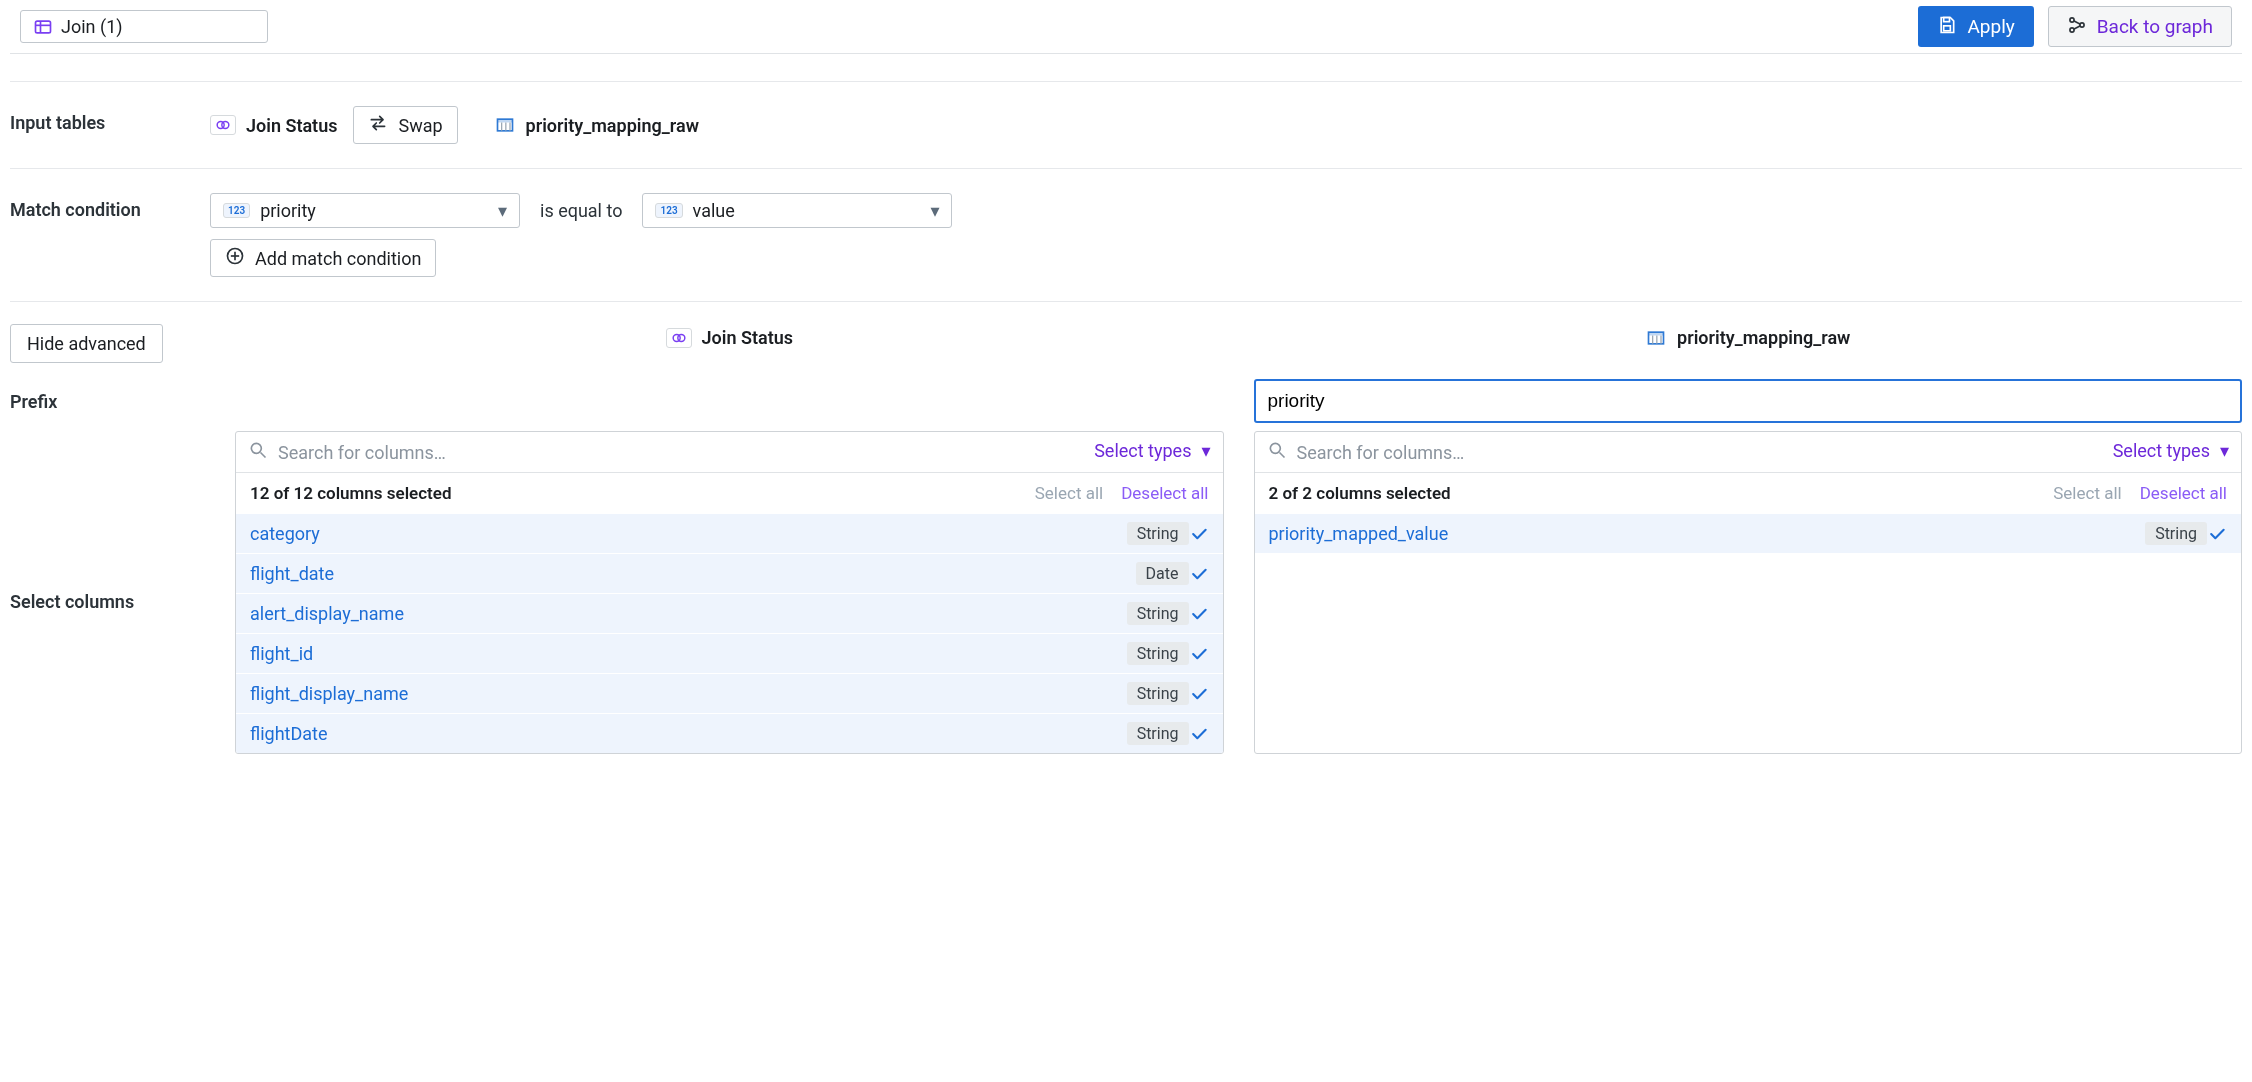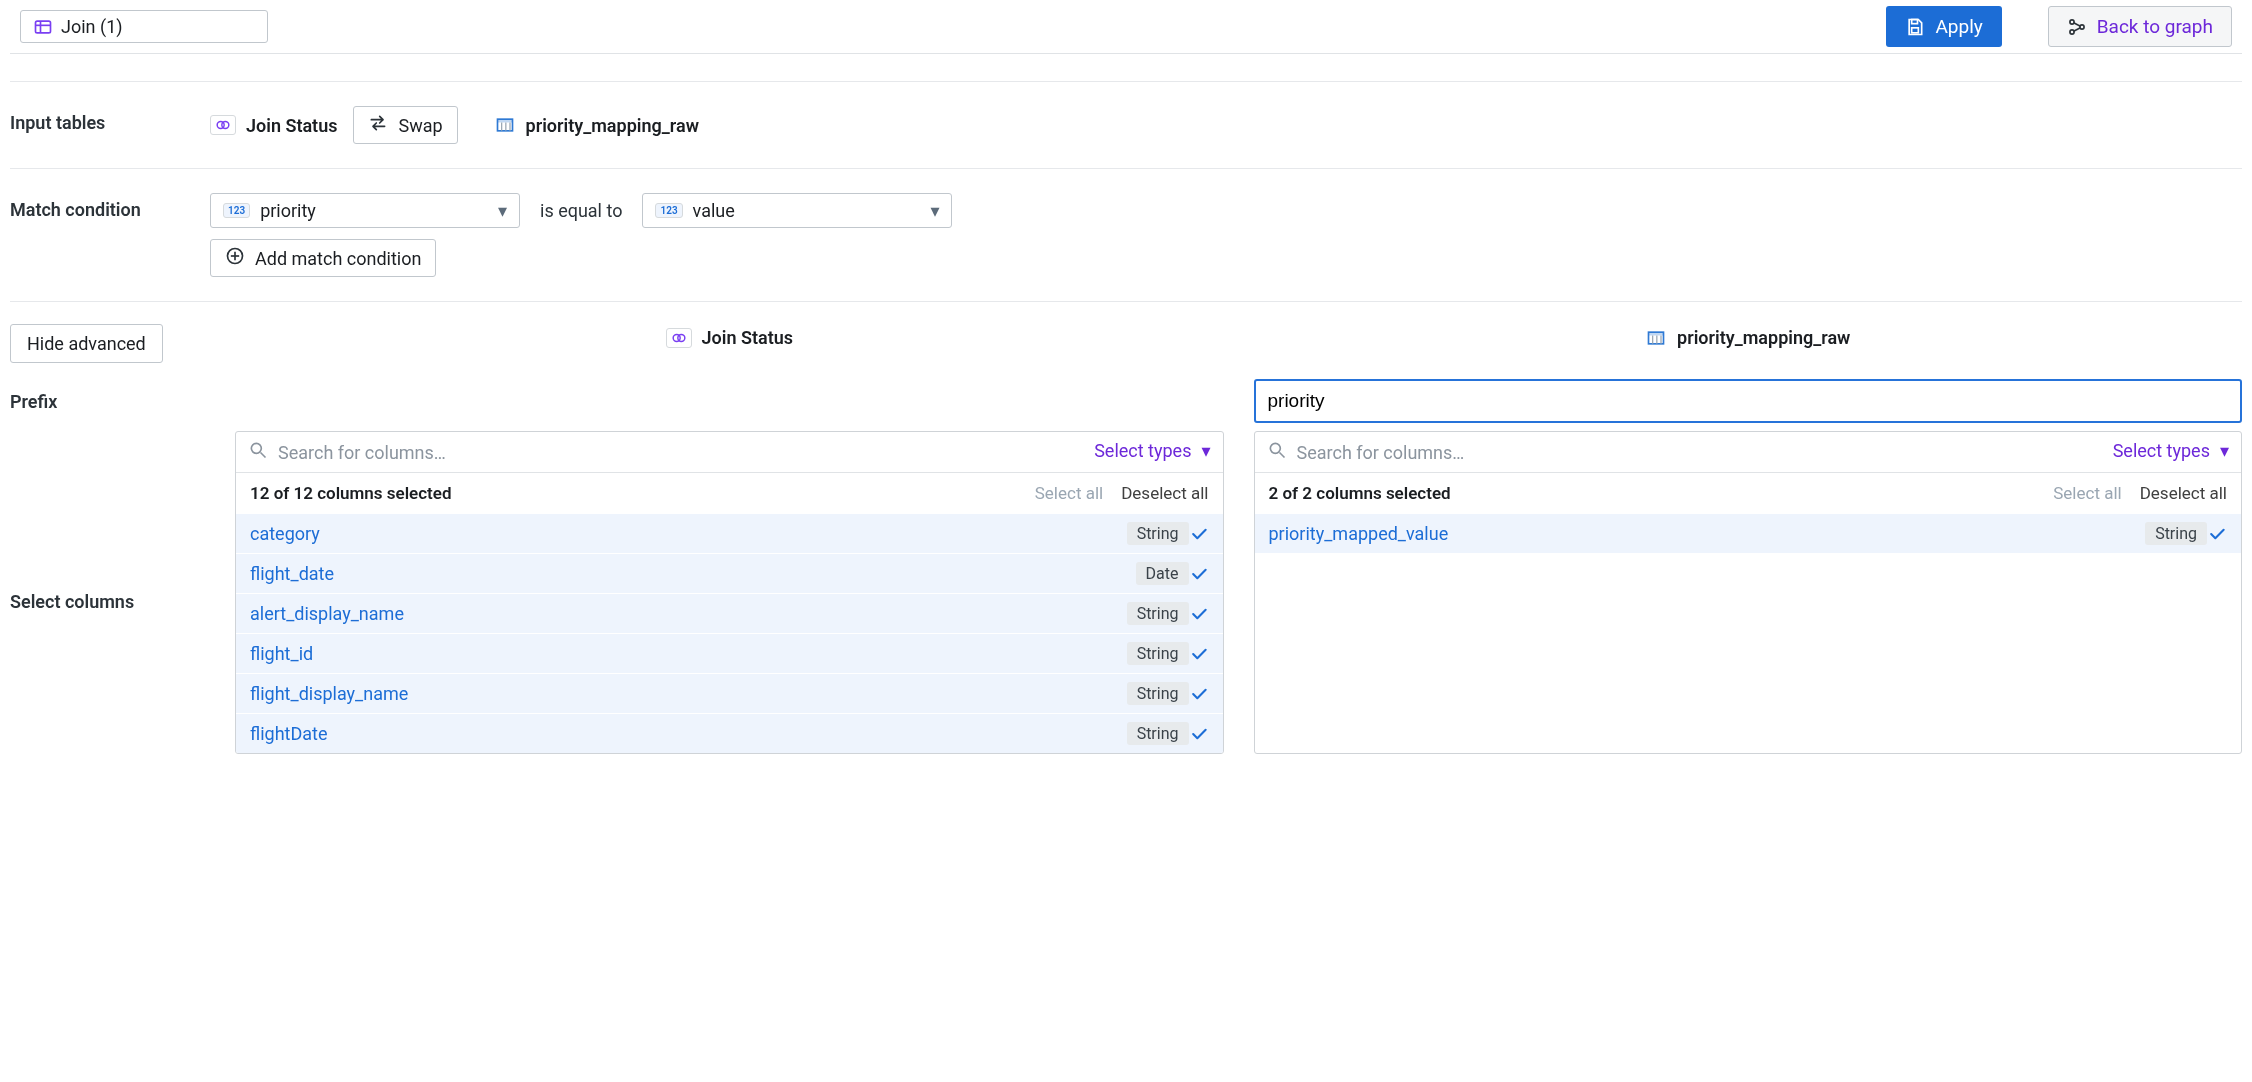--- a/index.html
+++ b/index.html
@@ -17,23 +17,23 @@
     }
     .header-left { display: flex; align-items: center; }
     .title-pill {
       display: flex; align-items: center; gap: 8px;
       border: 1px solid #c1c7cd; border-radius: 3px;
       padding: 5px 12px; min-width: 248px;
     }
     .join-icon { color: #6a3cc1; display: inline-flex; }
     .header-right { display: flex; gap: 14px; }
     .btn {
-      display: inline-flex; align-items: center; gap: 10px;
+      display: inline-flex; gap: 10px;
       padding: 8px 18px; border-radius: 3px; font-size: 19px; cursor: pointer;
-      border: 1px solid transparent; user-select: none; margin-left: 32px;
+      border: 1px solid transparent; user-select: none;
     }
     .btn-primary { background: #1c6dd6; color: #fff; }
     .btn-secondary { background: #f5f6f7; border-color: #c1c7cd; color: #6d28d9; }
     .btn-icon { display: inline-flex; }
     .btn-icon-only {
       display: inline-flex; align-items: center; gap: 10px;
       padding: 6px 14px; border-radius: 3px; font-size: 18px;
       border: 1px solid #c1c7cd; background: #fff; cursor: pointer;
     }
     .section {
@@ -85,21 +85,21 @@
     .search-left { display:flex; align-items:center; gap:10px; color:#8b949e; }
     .search-input-fake { color:#8b949e; }
     .select-types { display:flex; align-items:center; gap:10px; color:#6d28d9; cursor:pointer;}
     .panel-meta {
       display:flex; align-items:center; justify-content:space-between;
       padding: 10px 14px; font-size:17px;
     }
     .meta-left { font-weight:600; }
     .meta-right { display:flex; gap:18px; }
     .link-muted { color:#9aa6b2; cursor:default; }
-    .link { color:#404040; cursor:pointer; }
+    .link { color:#8b5cf6; cursor:pointer; }
     .col-list { max-height: 260px; overflow-y:auto; }
     .col-row {
       display:flex; align-items:center; justify-content:space-between;
       padding: 8px 14px; background:#eef4fd; border-top:1px solid #fff;
     }
     .col-name { color:#1c6dd6; }
     .col-right { display:flex; align-items:center; }
     .type-badge {
       background:#e7eaec; color:#3a4249; border-radius:3px; padding:2px 10px; font-size:16px;
     }

